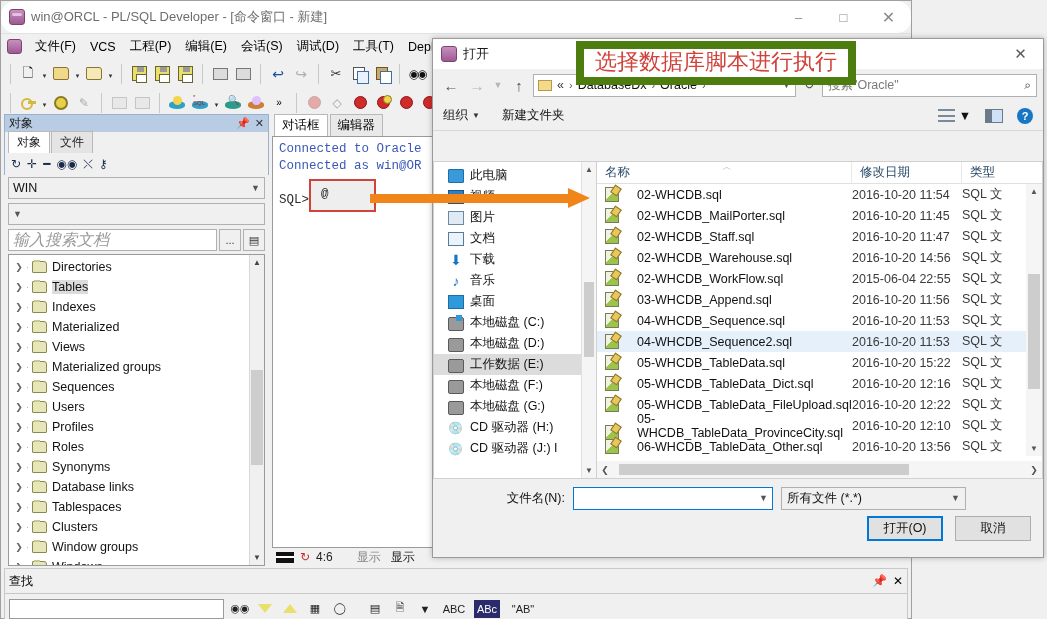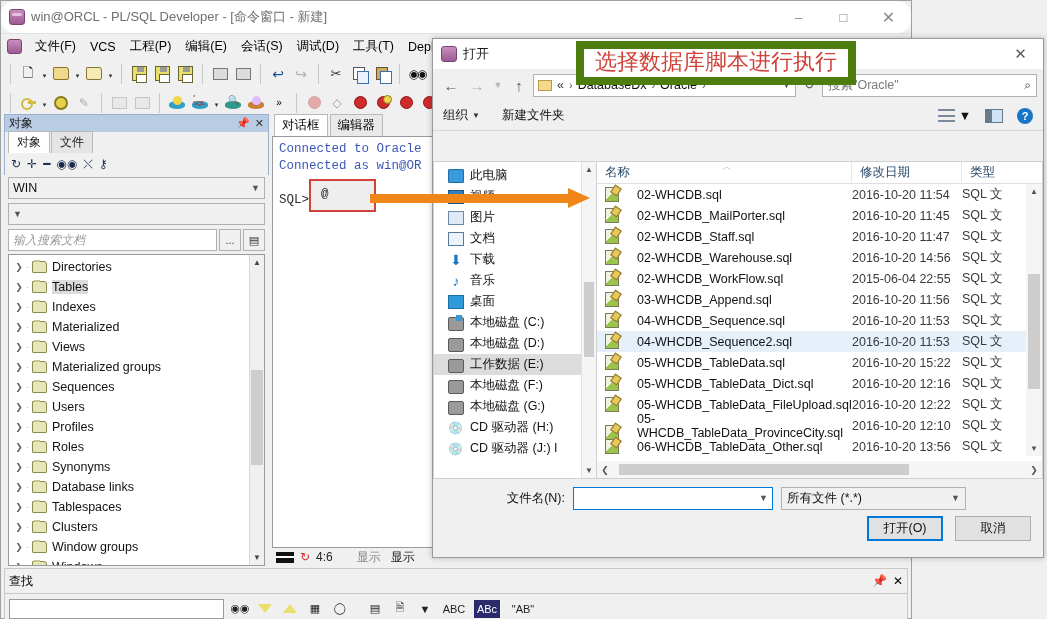--- a/index.html
+++ b/index.html
@@ -112,21 +112,21 @@
   .obj-toolbar { height:22px; display:flex; align-items:center; gap:6px; padding:0 6px;
                  background:#f0f0f0; border-left:1px solid #9ab0cf; border-right:1px solid #9ab0cf;}
   .obj-toolbar span { font-size:12px; color:#1a2a4a; }
   .combo { height:22px; margin:2px 4px; background:#f0f0f0; border:1px solid #b0b0b0;
            display:flex; align-items:center; padding:0 4px; font-size:12.5px; color:#111; }
   .combo .cv { flex:1; }
   .combo .chev { color:#555; font-size:9px; }
   .searchrow { display:flex; margin:2px 4px; gap:2px; }
   .searchrow .sbox { flex:1; height:22px; border:1px solid #b0b0b0; background:#fff;
                      display:flex; align-items:center; padding:0 4px; color:#9a9a9a;
-                     font-style:italic; font-size:12px; }
+                     font-style:italic; font-size:16px; }
   .sqbtn { width:22px; height:22px; border:1px solid #b0b0b0; background:#f0f0f0;
            display:flex; align-items:center; justify-content:center; font-size:11px; color:#333;}
   .tree { flex:1; margin:1px 4px 0 4px; background:#fff; border:1px solid #9a9a9a;
           overflow:hidden; position:relative; }
   .tree-scroll { position:absolute; right:0; top:0; bottom:0; width:15px; background:#f0f0f0;
                  border-left:1px solid #d8d8d8; }
   .tree-scroll .up, .tree-scroll .dn { height:15px; display:flex; align-items:center;
                  justify-content:center; font-size:8px; color:#444; }
   .tree-scroll .thumb { position:absolute; left:1px; right:1px; top:115px; height:95px;
                  background:#cdcdcd; }

